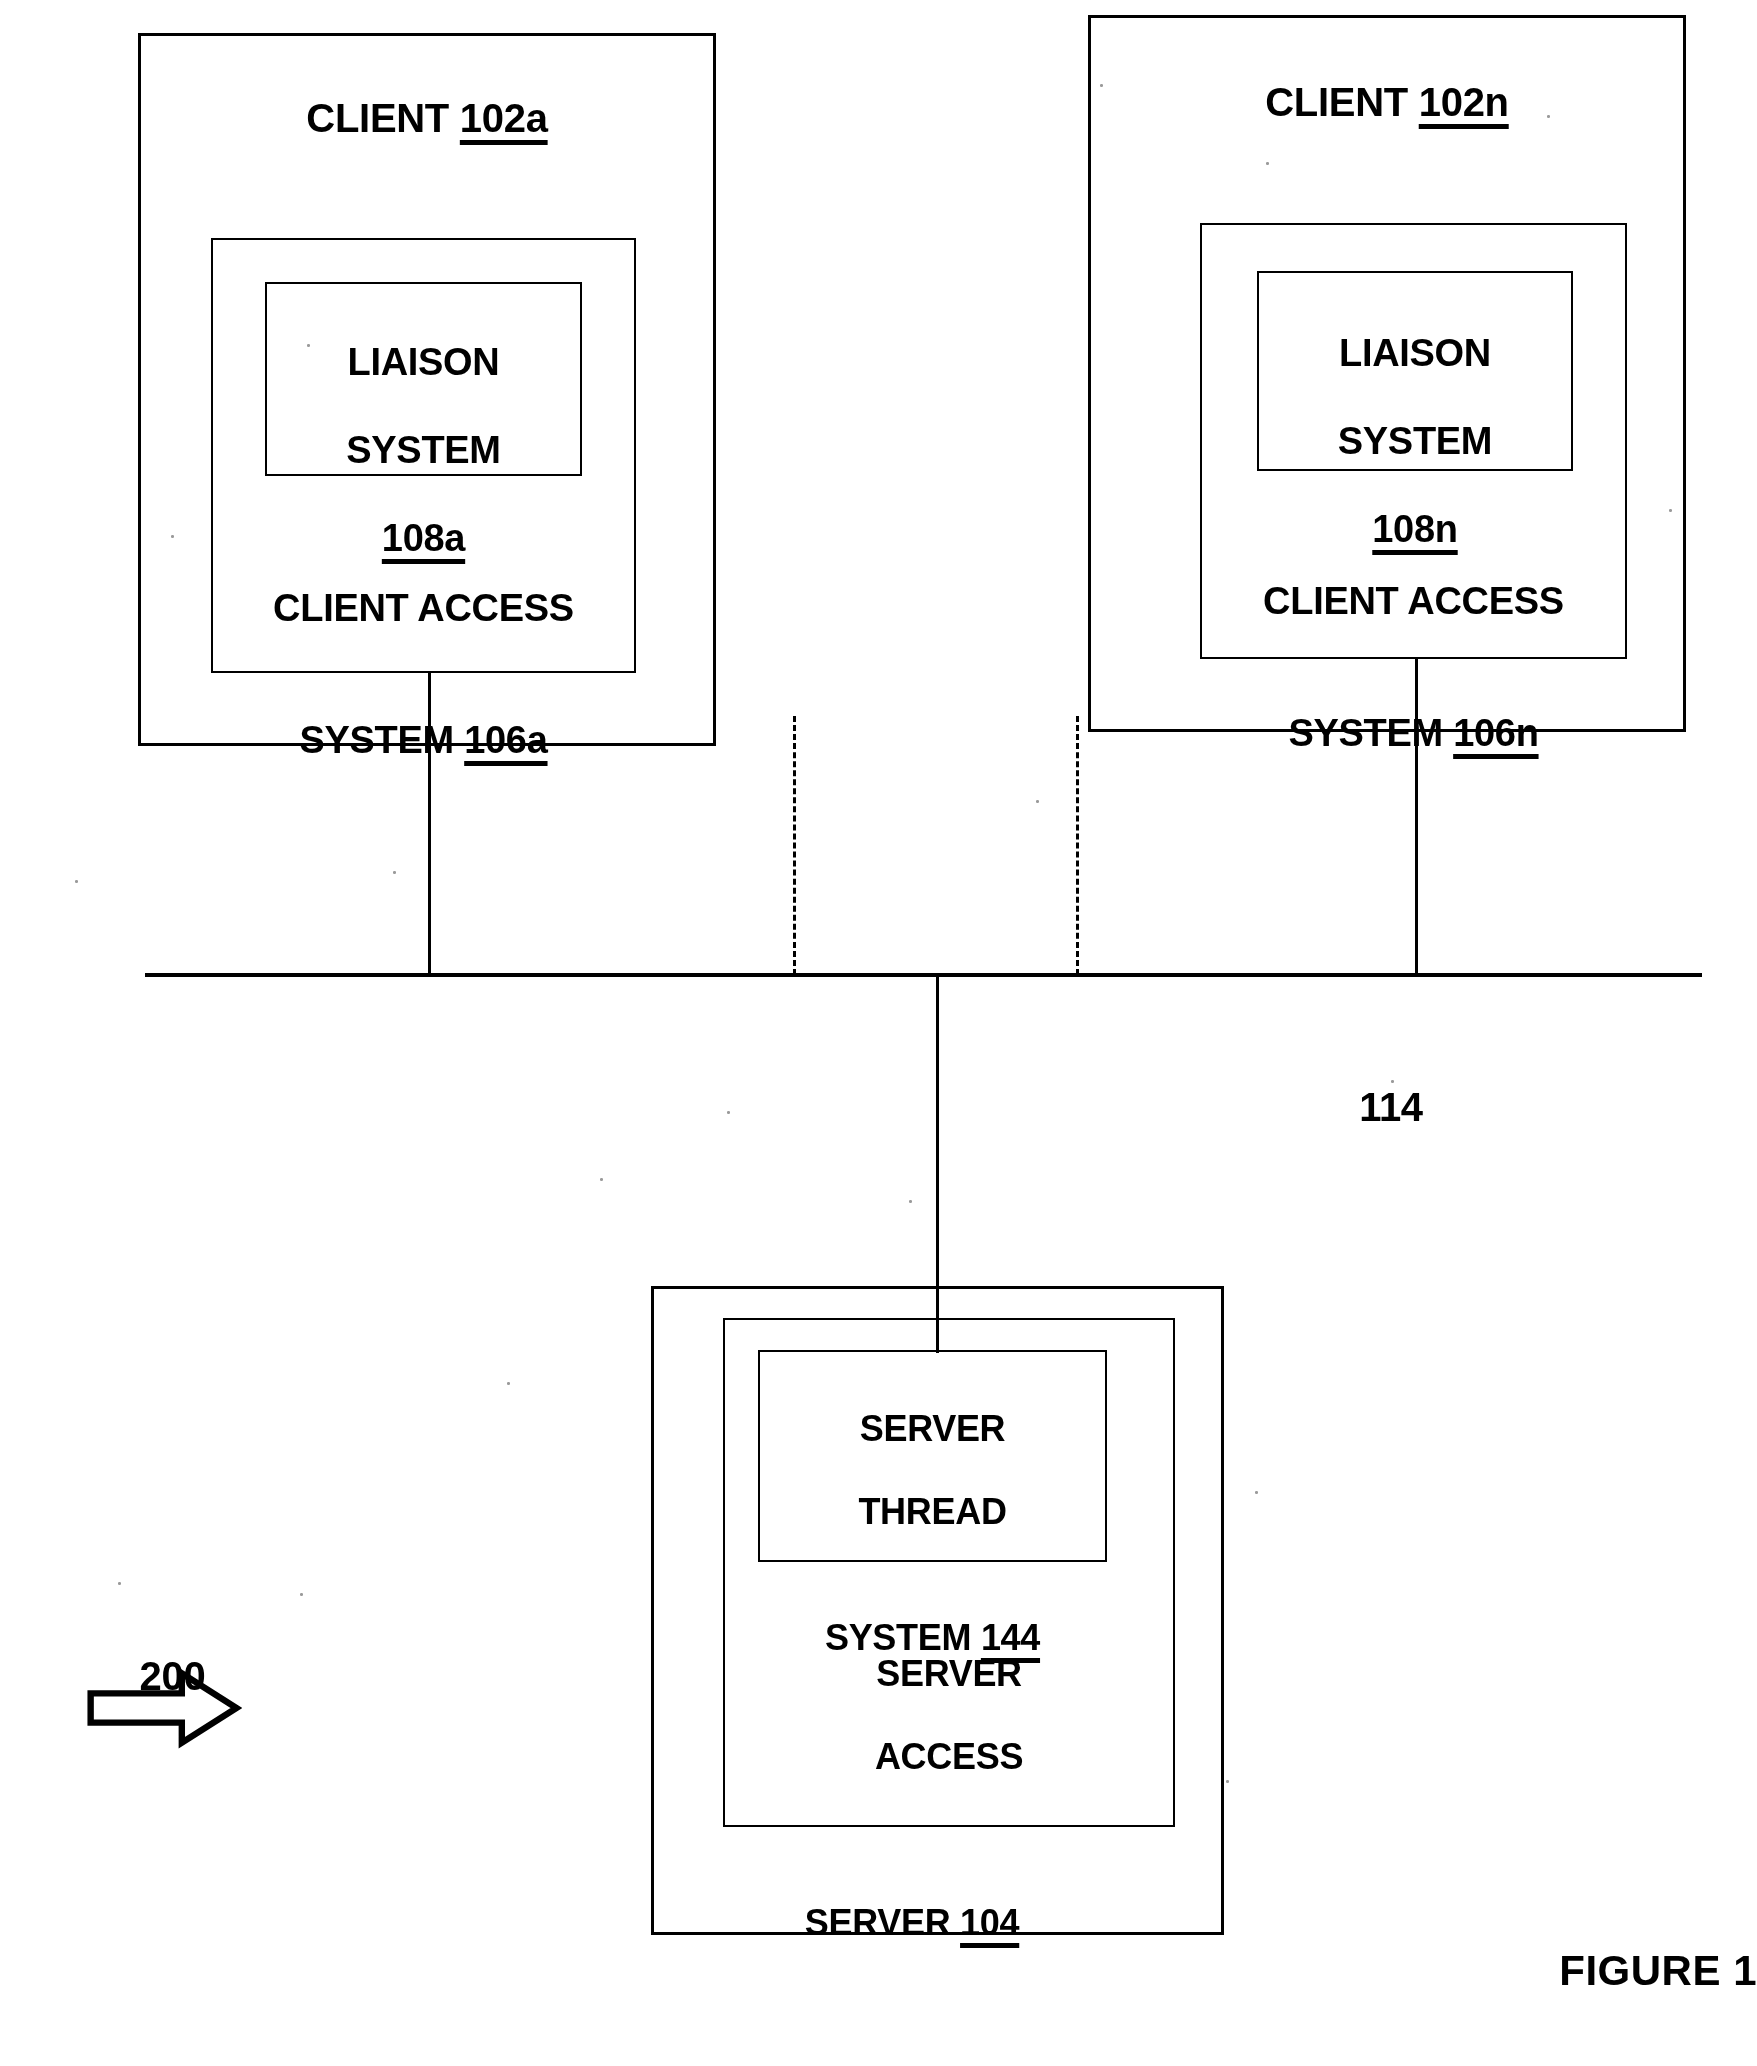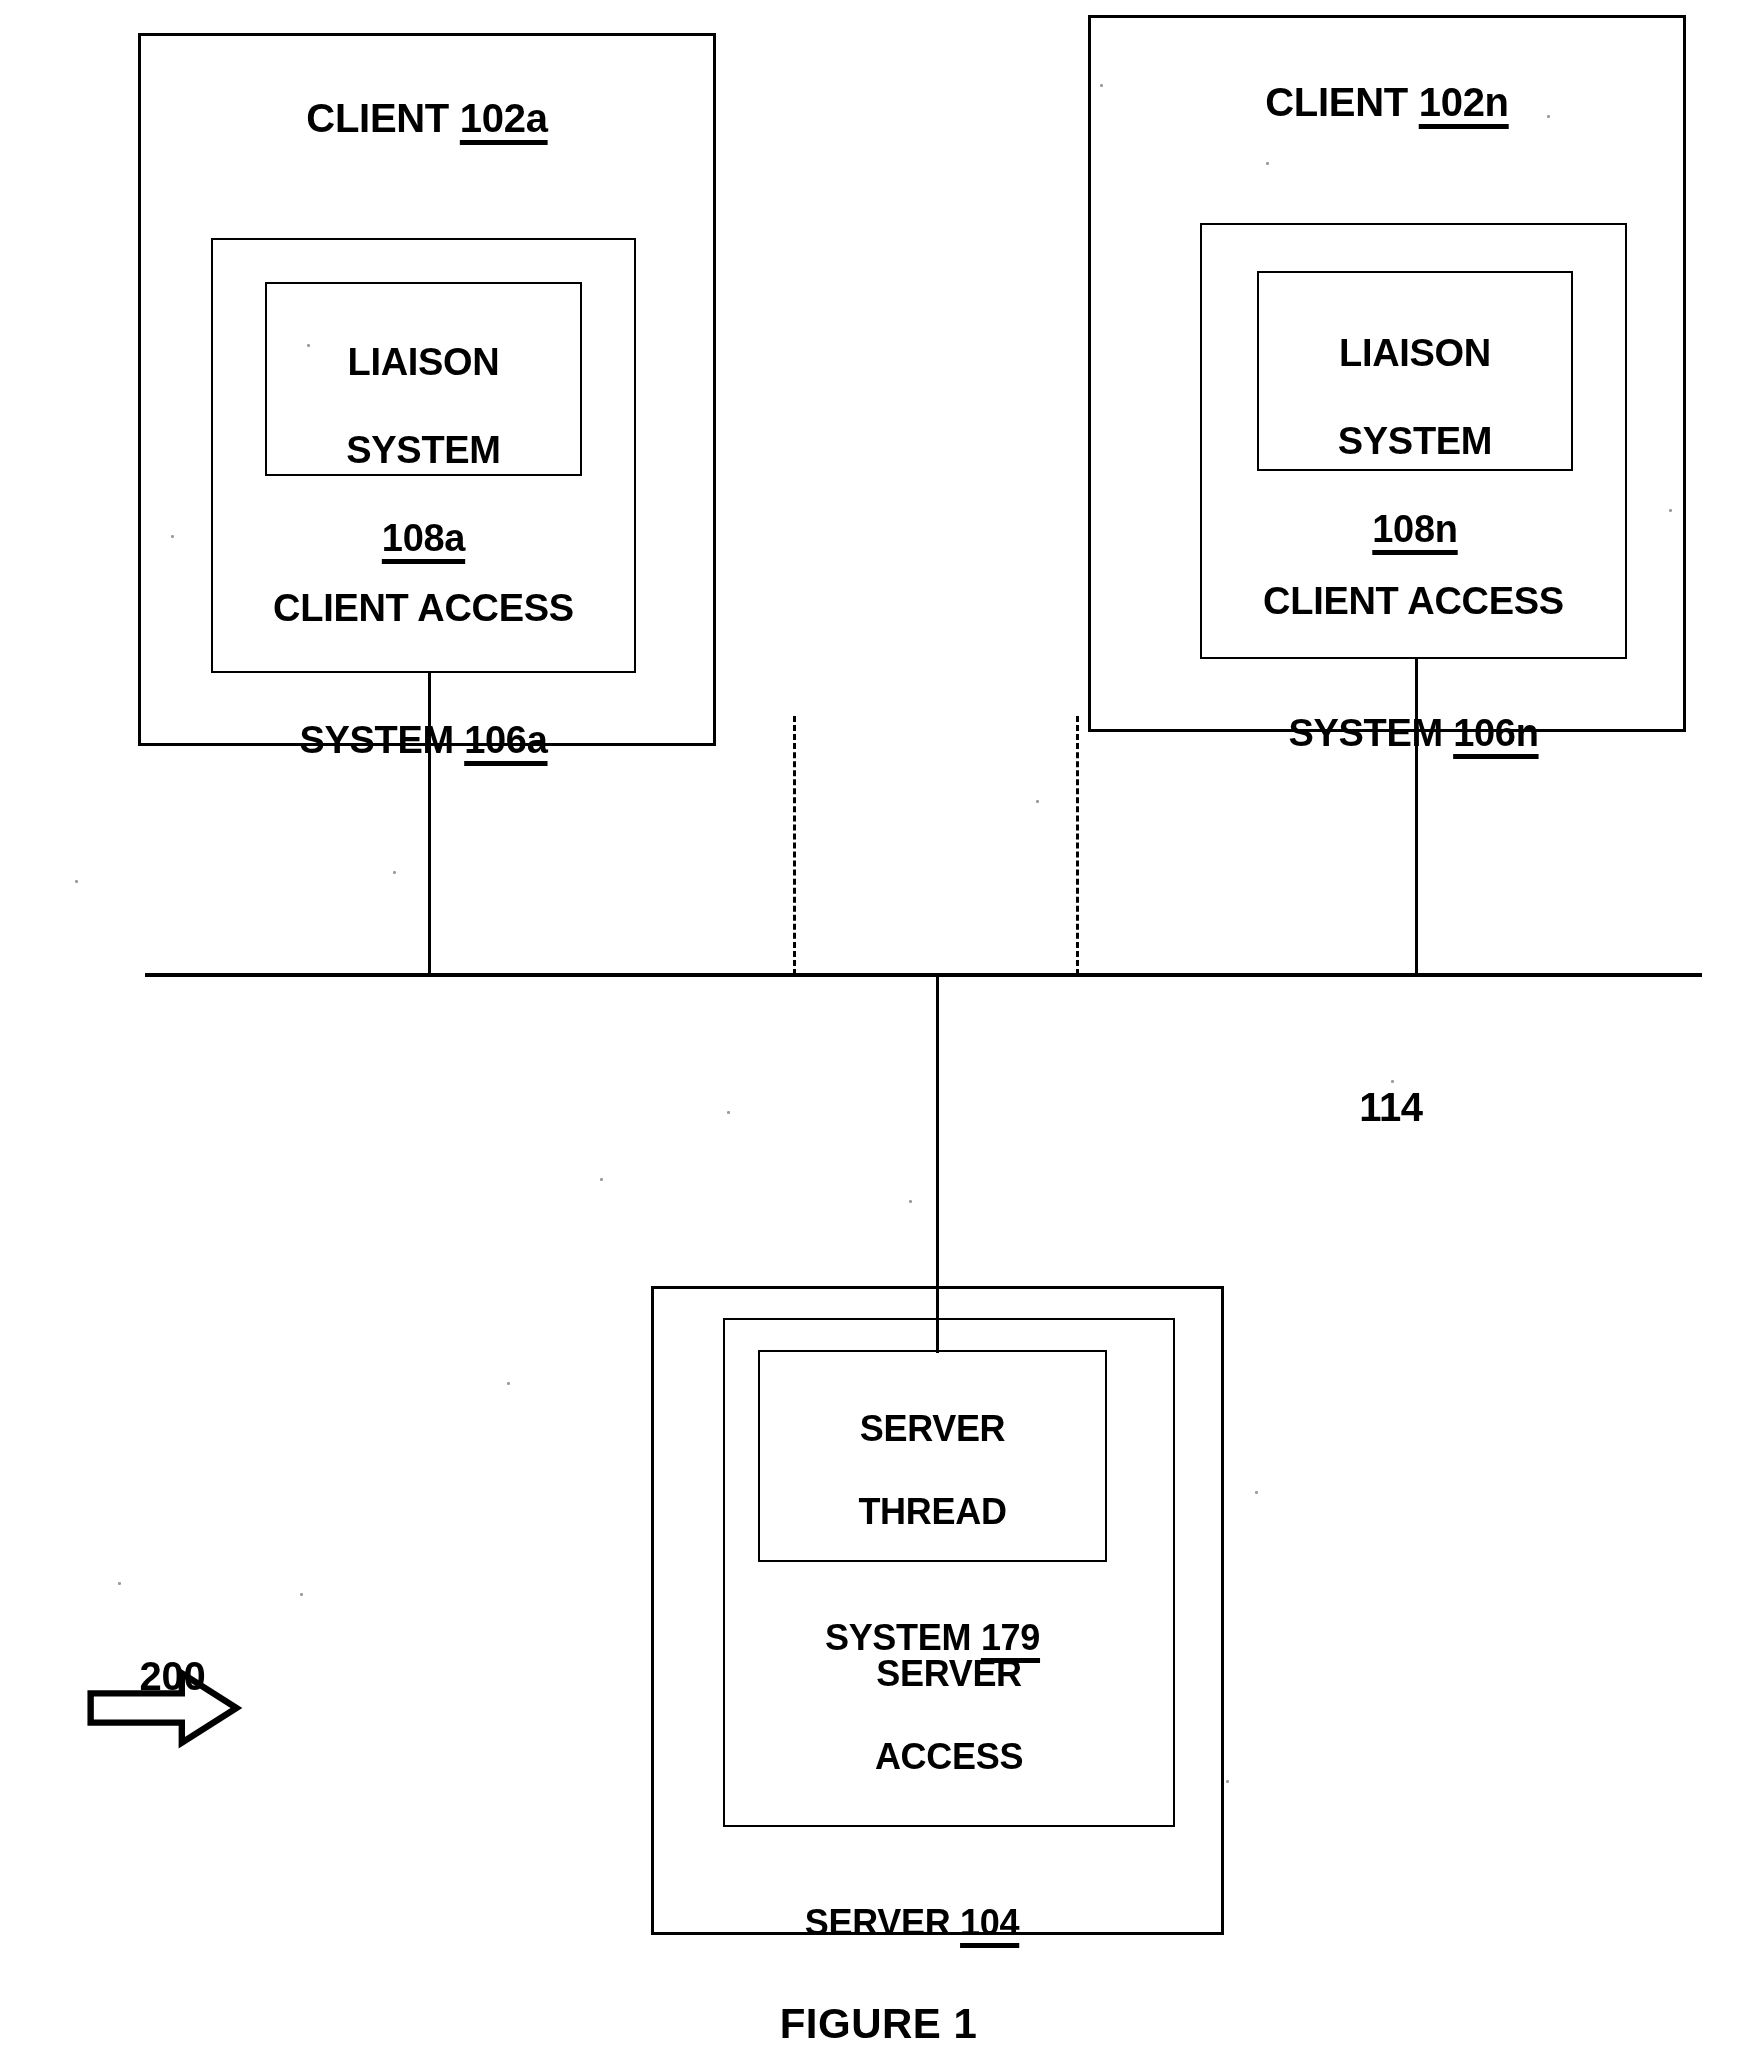--- a/index.html
+++ b/index.html
@@ -164,21 +164,21 @@
   <div class="box" style="left:651px; top:1286px; width:573px; height:649px;"></div>
 
   <div class="box thin" style="left:723px; top:1318px; width:452px; height:509px;"></div>
 
   <div class="box thin" style="left:758px; top:1350px; width:349px; height:212px;"></div>
 
   <div class="txt t40" style="left:758px; top:1366px; width:349px;">
     <div>SERVER</div>
     <div>THREAD</div>
     <div>
-      <span>SYSTEM</span><span> </span><span class="u">179</span>
+      <span>SYSTEM</span><span> </span><span class="u">144</span>
     </div>
   </div>
 
   <div class="txt t40" style="left:723px; top:1611px; width:452px;">
     <div>SERVER</div>
     <div>ACCESS</div>
   </div>
 
   <div class="txt t40" style="left:651px; top:1860px; width:522px;">
     <span>SERVER</span><span> </span><span class="u">104</span>
@@ -187,21 +187,21 @@
   <div class="txt t44" style="left:100px; top:1607px; width:145px;">
     <span>200</span>
   </div>
 
   <div class="arrow-wrap" style="left:87px; top:1666px;">
     <svg width="155" height="84" viewBox="0 0 170 92" aria-hidden="true">
       <polygon points="4,30 104,30 104,8 164,46 104,84 104,62 4,62" fill="none" stroke="#000" stroke-width="7" stroke-linejoin="miter"></polygon>
     </svg>
   </div>
 
-  <div id="figure-caption" style="top:2000px;">
+  <div id="figure-caption" style="top:1947px;text-align:right;">
     <span>FIGURE 1</span>
   </div>
 
   <div class="speckle" style="left:307px; top:344px;"></div>
   <div class="speckle" style="left:171px; top:535px;"></div>
   <div class="speckle" style="left:75px;  top:880px;"></div>
   <div class="speckle" style="left:393px; top:871px;"></div>
   <div class="speckle" style="left:1100px;top:84px;"></div>
   <div class="speckle" style="left:1547px;top:115px;"></div>
   <div class="speckle" style="left:1266px;top:162px;"></div>

